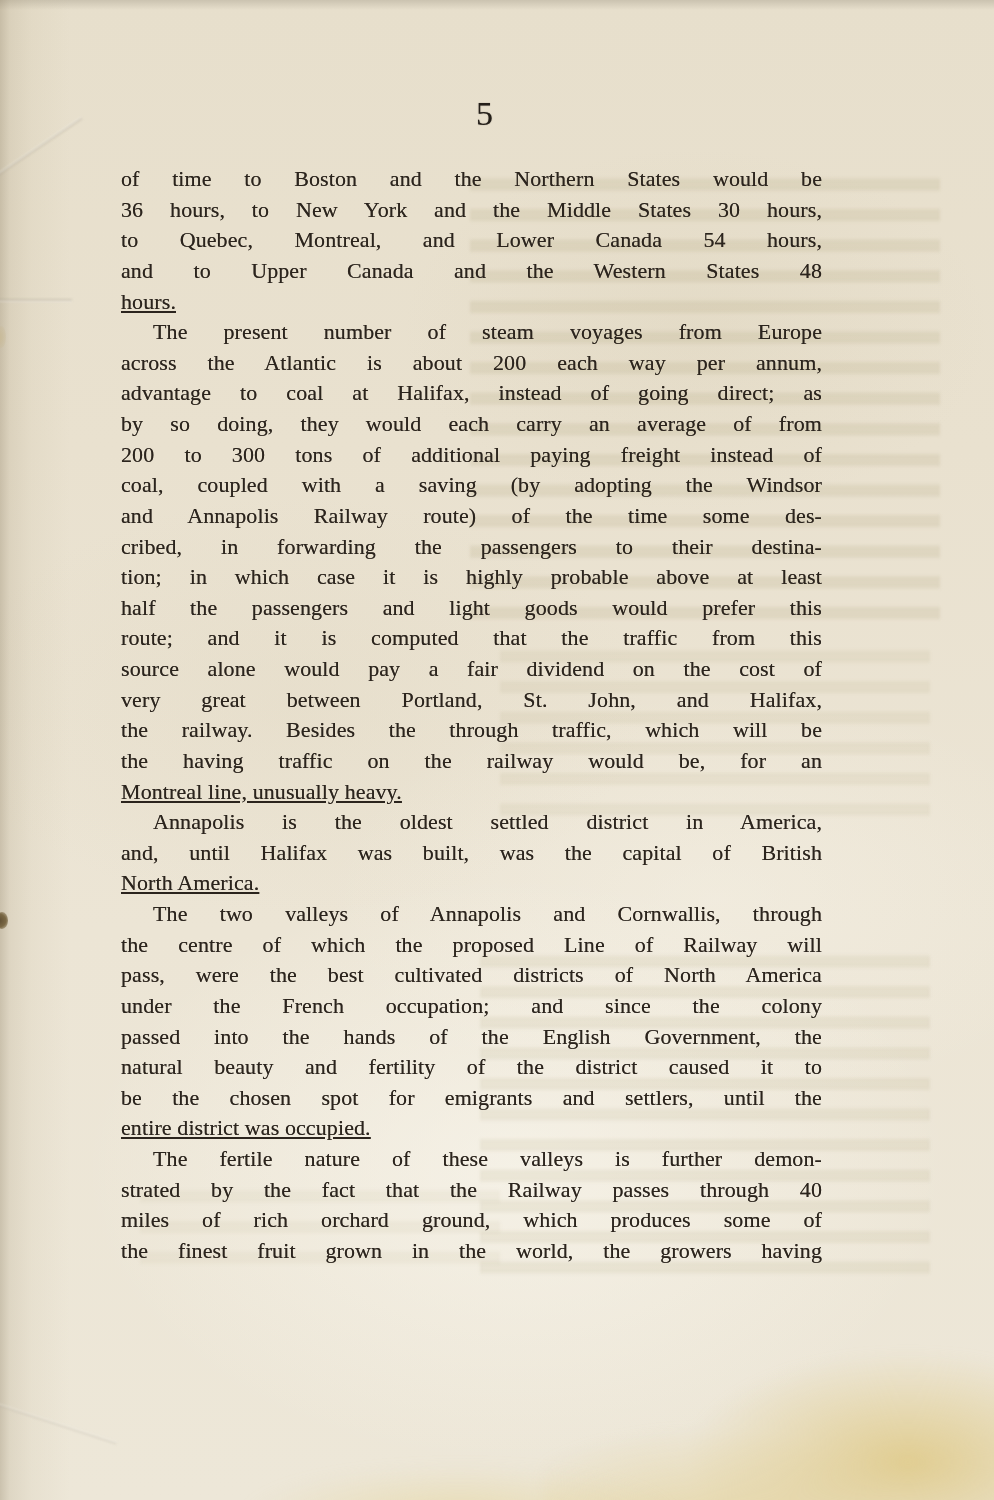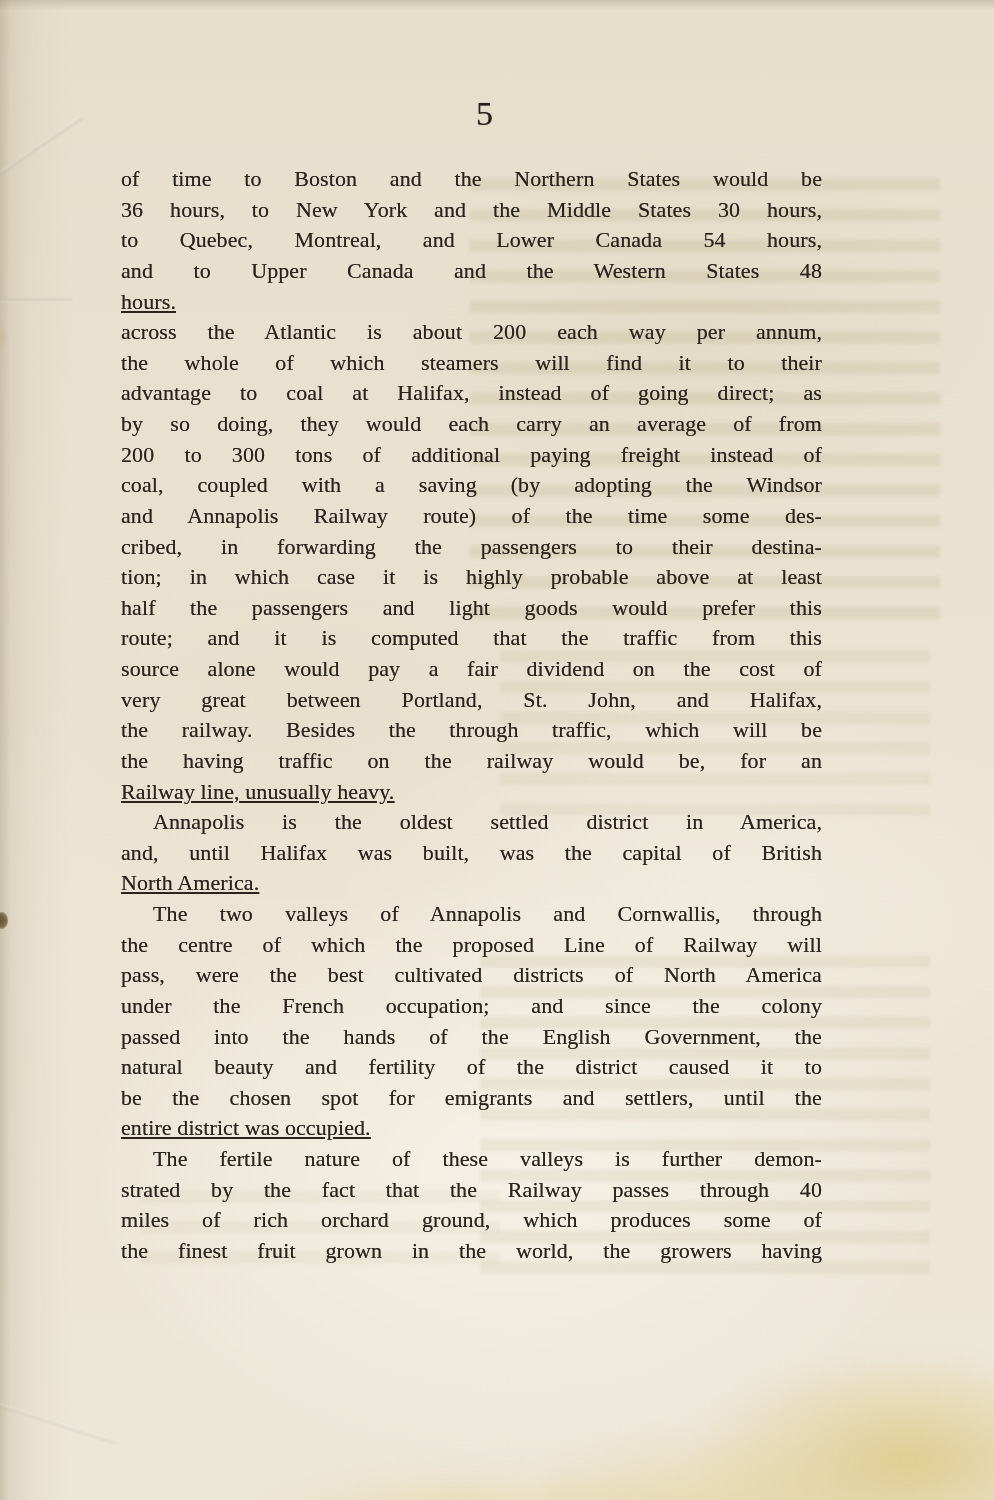--- a/index.html
+++ b/index.html
@@ -133,36 +133,36 @@
   <div class="page-number">5</div>
   <div class="text-block">
       <div>
         <div class="line">of time to Boston and the Northern States would be</div>
         <div class="line">36 hours, to New York and the Middle States 30 hours,</div>
         <div class="line">to Quebec, Montreal, and Lower Canada 54 hours,</div>
         <div class="line">and to Upper Canada and the Western States 48</div>
         <div class="line para-end">hours.</div>
       </div>
       <div>
+        <div class="line indent">The present number of steam voyages from Europe</div>
         <div class="line">across the Atlantic is about 200 each way per annum,</div>
-        <div class="line">the whole of which steamers will find it to their</div>
         <div class="line">advantage to coal at Halifax, instead of going direct; as</div>
         <div class="line">by so doing, they would each carry an average of from</div>
         <div class="line">200 to 300 tons of additional paying freight instead of</div>
         <div class="line">coal, coupled with a saving (by adopting the Windsor</div>
         <div class="line">and Annapolis Railway route) of the time some des-</div>
         <div class="line">cribed, in forwarding the passengers to their destina-</div>
         <div class="line">tion; in which case it is highly probable above at least</div>
         <div class="line">half the passengers and light goods would prefer this</div>
         <div class="line">route; and it is computed that the traffic from this</div>
         <div class="line">source alone would pay a fair dividend on the cost of</div>
         <div class="line">very great between Portland, St. John, and Halifax,</div>
         <div class="line">the railway.  Besides the through traffic, which will be</div>
         <div class="line">the having traffic on the railway would be, for an</div>
-        <div class="line para-end">Railway line, unusually heavy.</div>
+        <div class="line para-end">Montreal line, unusually heavy.</div>
       </div>
       <div>
         <div class="line indent">Annapolis is the oldest settled district in America,</div>
         <div class="line">and, until Halifax was built, was the capital of British</div>
         <div class="line para-end">North America.</div>
       </div>
       <div>
         <div class="line indent">The two valleys of Annapolis and Cornwallis, through</div>
         <div class="line">the centre of which the proposed Line of Railway will</div>
         <div class="line">pass, were the best cultivated districts of North America</div>

